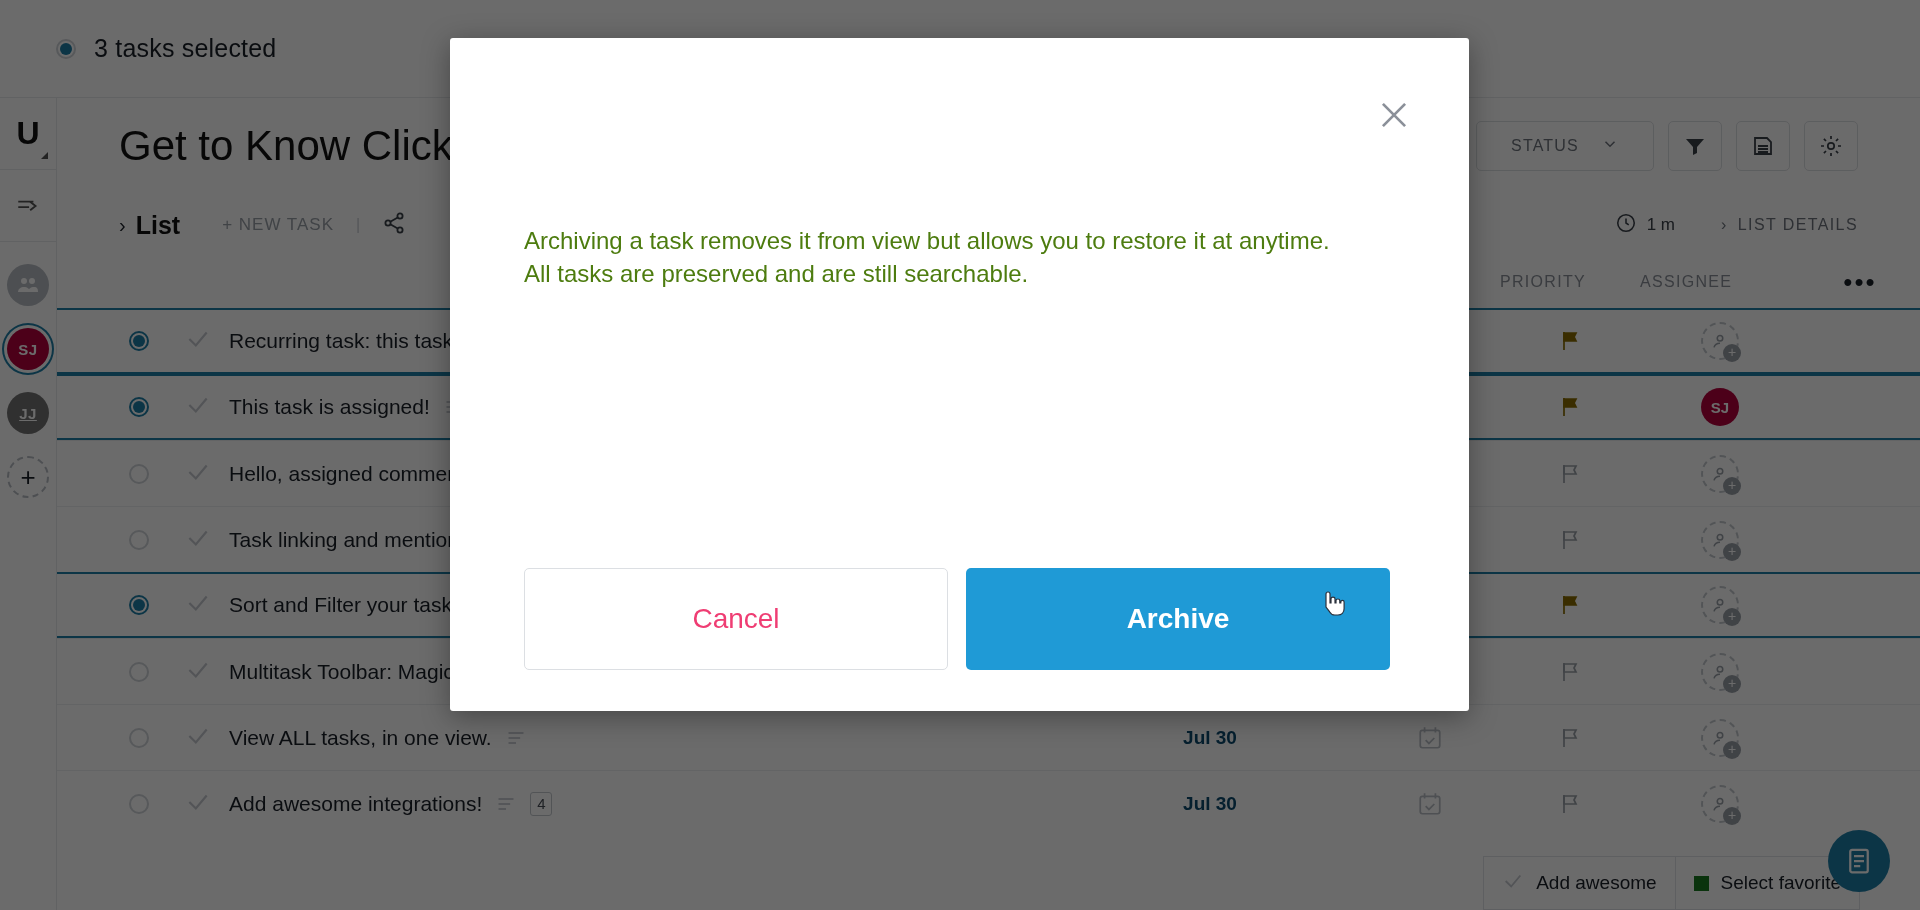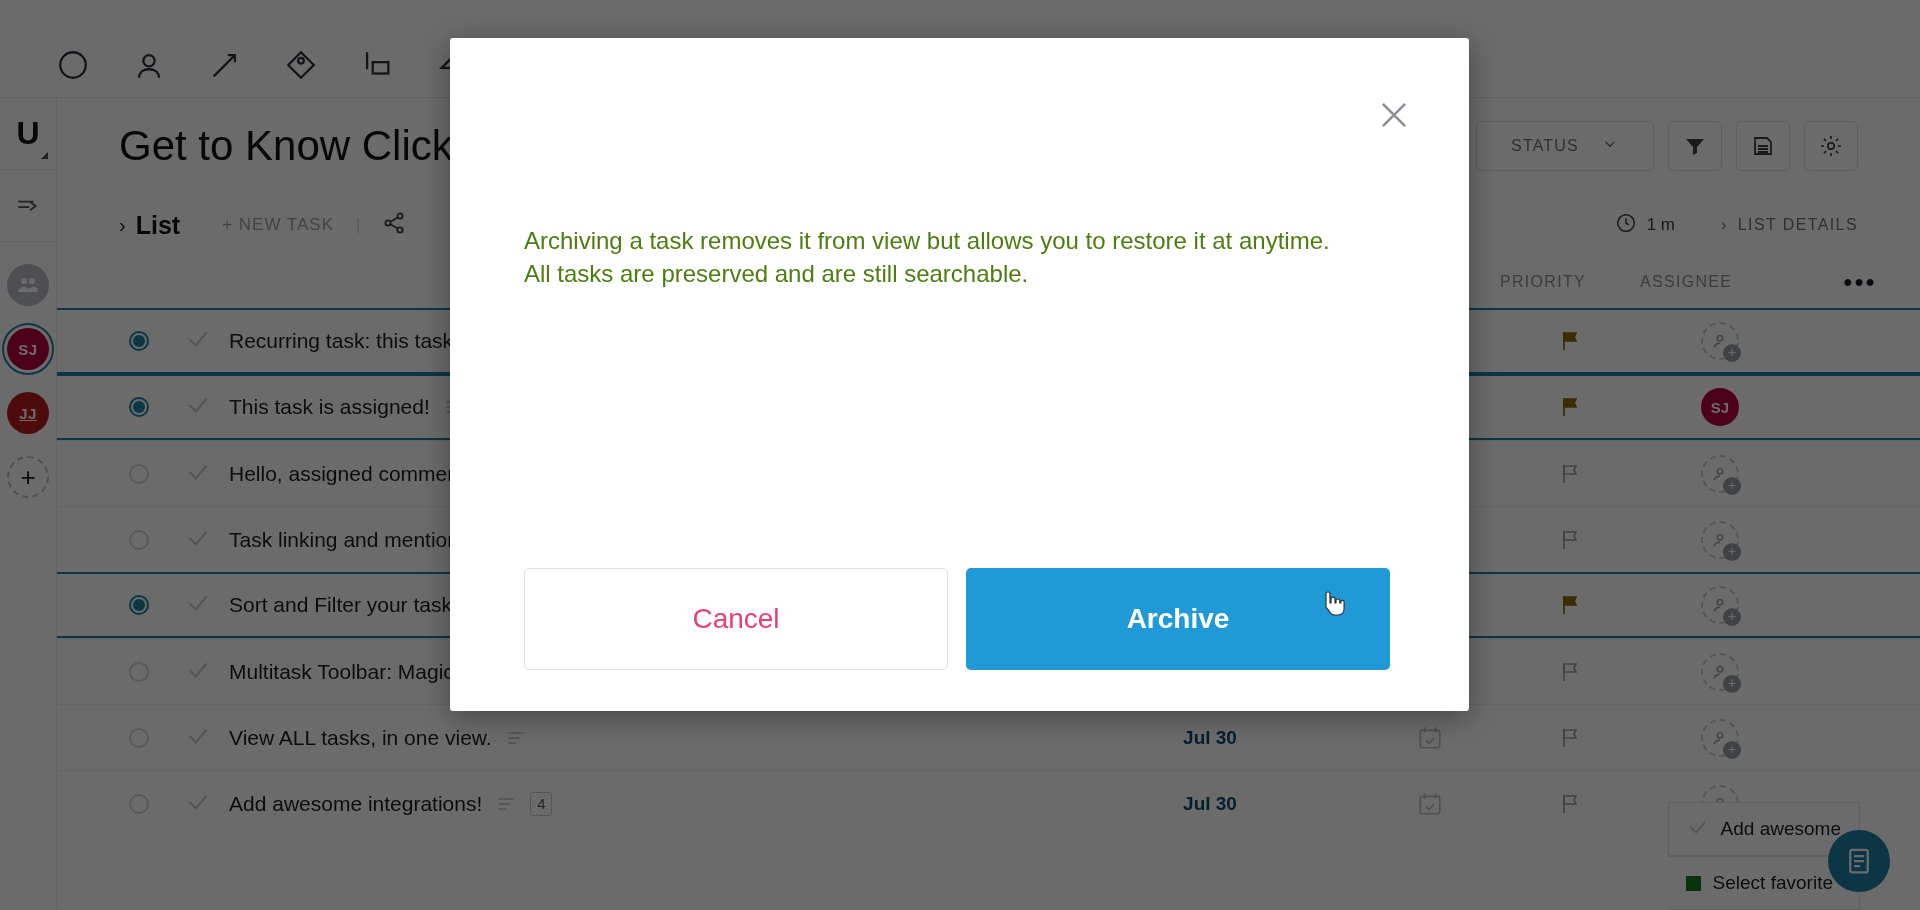--- a/index.html
+++ b/index.html
@@ -54,21 +54,21 @@
   #rail-collapse svg { width: 26px; height: 26px; }
   .rail-avatar {
     width: 42px; height: 42px; border-radius: 50%;
     display:flex; align-items:center; justify-content:center;
     color:#fff; font-size: 15px; font-weight: 600; letter-spacing:.5px;
     margin-top: 22px;
   }
   .rail-avatar.people { background:#b7bcc3; }
   .rail-avatar.people svg { width: 24px; height: 24px; }
   .rail-avatar.sj { background:#b5003c; box-shadow: 0 0 0 3px #fff, 0 0 0 5px #1d7fa8; }
-  .rail-avatar.jj { background:#b91c1c;text-decoration:underline; }
+  .rail-avatar.jj { background:#737373;text-decoration:underline; }
   .rail-add {
     width: 42px; height: 42px; border-radius:50%;
     border: 2px dashed #b7bcc3; color:#1a1f28;
     display:flex; align-items:center; justify-content:center;
     font-size: 26px; margin-top: 22px; line-height: 0;
   }
 
   
   #main { position:absolute; left:57px; top:98px; right:0; bottom:0; background:#fff; }
   #page-head { display:flex; align-items:center; height: 96px; padding: 0 62px 0 62px; }
@@ -149,21 +149,21 @@
     content:"+"; position:absolute; right:-4px; bottom:-4px;
     width:18px;height:18px;border-radius:50%;background:#9aa0a8;color:#fff;
     font-size:14px; line-height:17px; text-align:center;
   }
   .assg-sj {
     width: 38px;height:38px;border-radius:50%;background:#b5003c;color:#fff;
     display:flex;align-items:center;justify-content:center;font-size:15px;font-weight:600;
   }
 
   
-  #toast-row { position:absolute; right: 60px; bottom: 0; display:flex;flex-direction:column; }
+  #toast-row { position:absolute; right: 60px; bottom: 0; display:flex; }
   .toast-chip {
     border:1px solid #e0e3e7; border-left:none; background:#fff; height: 54px;
     display:flex; align-items:center; gap: 12px; padding: 0 18px; font-size: 19px; color:#1a1f28;
     white-space:nowrap; overflow:hidden;
   }
   .toast-chip:first-child{ border-left:1px solid #e0e3e7; }
   .toast-chip .check { margin:0; width:22px; flex:0 0 22px; }
   .toast-chip .check svg{ width:22px;height:22px; }
   .green-sq { width: 15px; height:15px; background:#1a7a1f; }
   #fab {
@@ -200,20 +200,24 @@
     position:absolute; left: 355px; top: 22px; width: 24px; height: 30px; color:#fff;
   }
   #cursor svg { width:100%; height:100%; }
 </style>
 </head>
 <body>
 
 <div id="app-root">
 
   <div id="multitask-bar">
+    <div id="selected-wrap">
+      <div class="radio-sel"></div>
+      <div id="selected-label">3 tasks selected</div>
+    </div>
     <div id="mt-icons">
       <div class="mt-icon">
           <svg viewBox="0 0 24 24" fill="none" stroke="currentColor" stroke-width="1.6">
             <circle cx="12" cy="12" r="9"></circle>
           </svg>
         </div>
       <div class="mt-icon">
           <svg viewBox="0 0 24 24" fill="none" stroke="currentColor" stroke-width="1.6">
             <circle cx="12" cy="9" r="4"></circle>
             <path d="M5 21c0-4 3.2-6 7-6s7 2 7 6"></path>

